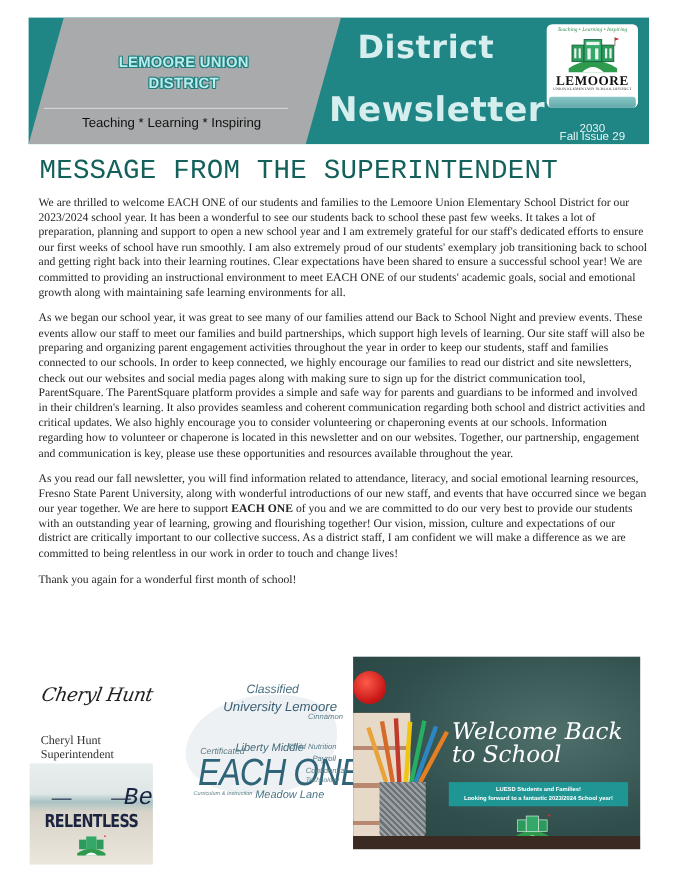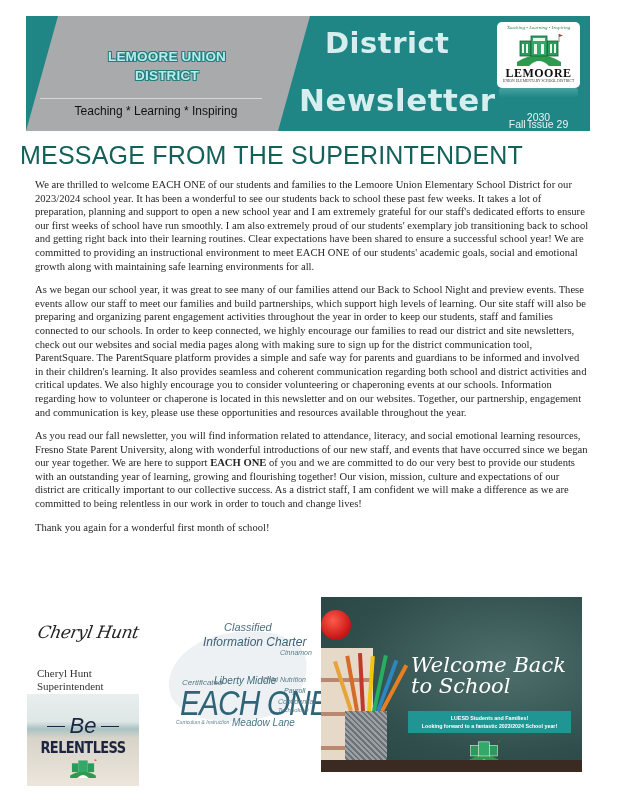--- a/index.html
+++ b/index.html
@@ -34,21 +34,21 @@
     font-size: 12px; color: #111;
   }
   .title-district, .title-newsletter {
     position: absolute; color: #d7eeee;
     font-family: "DejaVu Sans", "Liberation Sans", sans-serif; font-weight: bold;
     letter-spacing: 0.5px;
   }
   .title-district { left: 299px; top: 10px; font-size: 29px; }
   .title-newsletter { left: 273px; top: 66px; font-size: 31px; }
   .logo-box {
-    position: absolute; left: 471px; top: 6px; width: 83px; height: 66px;
+    position: absolute; left: 471px; top: 6px; width: 83px; height: 76px;
     background: #ffffff; border-radius: 5px;
   }
   .logo-tag {
     position: absolute; left: 0; top: 3px; width: 83px; text-align: center;
     font-size: 5px; color: #2a8a4a; font-style: italic;
   }
   .logo-building { position: absolute; left: 18px; top: 10px; }
   .logo-word {
     position: absolute; left: 0; top: 44px; width: 83px; text-align: center;
     font-size: 12px; font-weight: bold; color: #111; letter-spacing: 0.5px;
@@ -64,21 +64,21 @@
   .issue-label { top: 78px; margin-top: 24px; }
   .issue-year { top: 95px; }
   .logo-reflect {
     position: absolute; left: 473px; top: 72px; width: 79px; height: 10px;
     background: linear-gradient(#5aaeae, #1f8585); border-radius: 3px; opacity: 0.7;
   }
 
   
   .main-heading {
     position: absolute; left: 0; top: 141px; width: 543px; text-align: center;
-    font-family: Liberation Sans, sans-serif;
+    font-family: Liberation Mono, monospace;
     font-size: 25px; font-weight: normal; color: #14605a; letter-spacing: 0.2px;
   }
 
   
   .letter {
     position: absolute; left: 35px; top: 178px; width: 555px;
     font-size: 10.6px; line-height: 13.6px; color: #262626;
   }
   .letter p { margin-bottom: 10px; }
   .letter .greeting { margin-bottom: 9px; }
@@ -94,22 +94,22 @@
   .sig-name { top: 667px; }
   .sig-title { top: 680px; }
 
   
   .relentless {
     position: absolute; left: 27px; top: 694px; width: 112px; height: 92px;
     background: linear-gradient(180deg, #e9eeee 0%, #dfe6e6 30%, #a9c3c3 38%, #d8d4ca 48%, #ece6dc 100%);
     overflow: hidden;
   }
   .be-row {
-    position: absolute; left: 0; top: 19px; width: 112px; text-align: center;
-    font-family: Liberation Sans, sans-serif; font-style: italic; font-size: 22px; color: #1b2440;
+    position: absolute; left: 0; top: 19px; width: 112px; text-align: right;
+    font-family: Liberation Mono, monospace; font-style: italic; font-size: 22px; color: #1b2440;
   }
   .be-line { position: absolute; top: 32px; height: 1px; width: 18px; background: #1b2440; }
   .relentless-word {
     position: absolute; left: 0; top: 46px; width: 112px; text-align: center;
     font-family: "DejaVu Sans", sans-serif; font-weight: bold; font-size: 13px;
     color: #1b2440; letter-spacing: -0.6px; transform: scaleY(1.25);
   }
   .relentless-logo { position: absolute; left: 42px; top: 64px; }
 
   
@@ -228,21 +228,21 @@
     <rect x="5" y="9" width="11" height="15" fill="#2c9a5a"></rect>
     <rect x="32" y="9" width="11" height="15" fill="#2c9a5a"></rect>
     <rect x="16" y="4" width="16" height="20" fill="#34a868"></rect>
     <path d="M44 2 L48 3.5 L44 5 Z" fill="#d82a2a"></path>
   </svg>
 </div>
 
 <div class="wordcloud">
   <div class="wc-bg"></div>
   <div class="wc-word" style="left:56px;top:3px;font-size:11px;color:#4a6f80">Classified</div>
-  <div class="wc-word" style="left:35px;top:17px;font-size:12px;color:#3a5f74">Information Charter</div>
+  <div class="wc-word" style="left:35px;top:17px;font-size:12px;color:#3a5f74">University Lemoore</div>
   <div class="wc-word" style="left:112px;top:31px;font-size:7px;color:#5c7f8a">Cinnamon</div>
   <div class="wc-word" style="left:14px;top:60px;font-size:8px;color:#5a7a84">Certificated</div>
   <div class="wc-word" style="left:46px;top:57px;font-size:10px;color:#3f6a78">Liberty Middle</div>
   <div class="wc-word" style="left:94px;top:58px;font-size:7px;color:#5c7f8a">Child Nutrition</div>
   <div class="wc-word" style="left:116px;top:69px;font-size:7px;color:#4e7280">Payroll</div>
   <div class="wc-word" style="left:12px;top:68px;font-size:30px;color:#2f6478;letter-spacing:-1px;transform:scaleY(1.15)">EACH ONE</div>
   <div class="wc-word" style="left:110px;top:80px;font-size:7px;color:#5c7f8a">Confidential</div>
   <div class="wc-word" style="left:110px;top:89px;font-size:6px;color:#5c7f8a">Technology</div>
   <div class="wc-word" style="left:8px;top:101px;font-size:5px;color:#5c7f8a">Curriculum &amp; Instruction</div>
   <div class="wc-word" style="left:64px;top:99px;font-size:10px;color:#4a7585">Meadow Lane</div>

